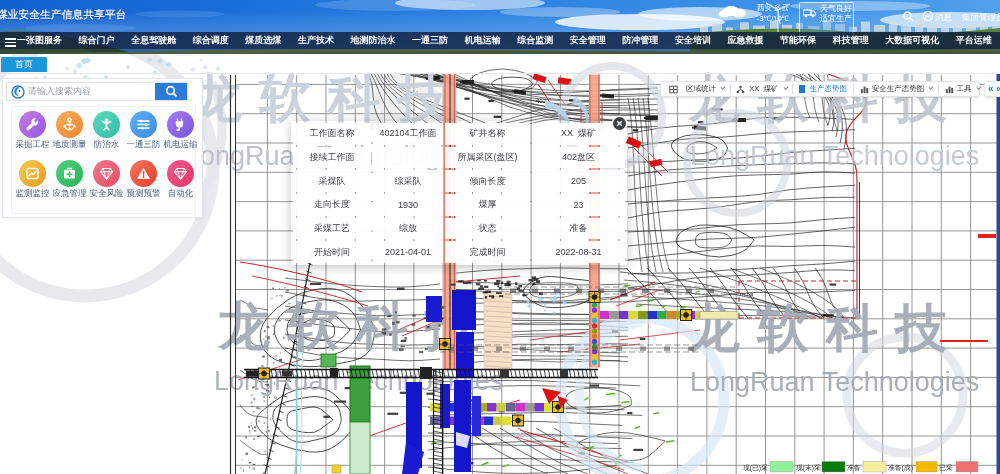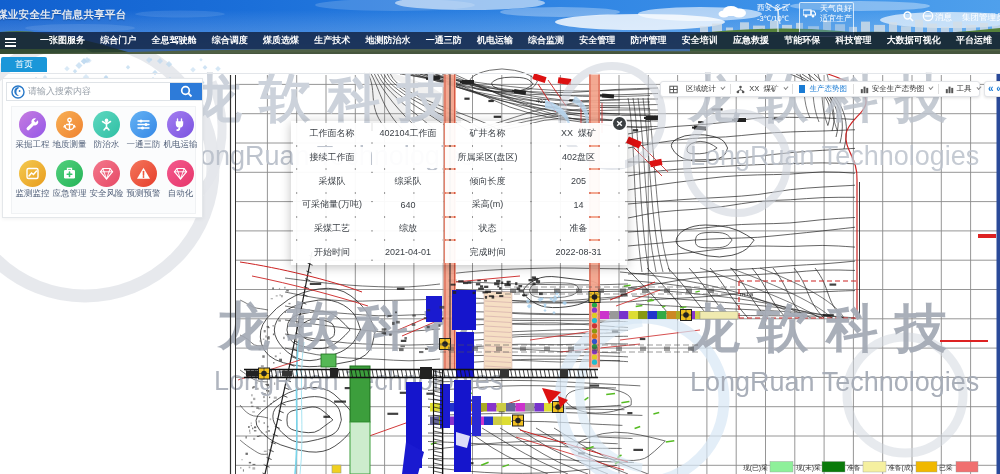--- a/index.html
+++ b/index.html
@@ -3,31 +3,31 @@
 <style>
 *{margin:0;padding:0;box-sizing:border-box}
 html,body{width:1000px;height:474px;overflow:hidden;font-family:"Liberation Sans",sans-serif;background:#fff}
 #page{position:relative;width:1000px;height:474px}
 
 #hdr{position:absolute;left:0;top:0;width:1000px;height:54px;overflow:hidden}
 #title{position:absolute;left:-3px;top:8px;font-size:10.5px;font-weight:bold;color:#e3e9f1;letter-spacing:0.3px;text-shadow:0 1px 1px rgba(0,40,90,.4)}
 #nav{position:absolute;left:0;top:32px;width:1000px;height:22px}
 #navbg1{position:absolute;left:0;top:32px;width:1000px;height:17px;background:rgba(16,32,62,0.82)}
 #navbg2{position:absolute;left:0;top:49px;width:1000px;height:5px;background:rgba(16,32,62,0.42)}
-#nav ul{list-style:none;display:flex;justify-content:space-between;padding:0 8px 0 40px;height:16px;align-items:center}
+#nav ul{list-style:none;display:flex;justify-content:space-between;padding:0 8px 0 17px;height:16px;align-items:center}
 #nav li{color:#fff;font-size:9px;font-weight:bold;white-space:nowrap}
 #burger{position:absolute;left:5px;top:38px;width:11px;height:9px;display:flex;flex-direction:column;justify-content:space-between}
 #burger div{height:1.6px;background:#fff}
 .wx{position:absolute;color:#fff;white-space:nowrap}
 
 #tabrow{position:absolute;left:0;top:54px;width:1000px;height:20px;border-bottom:1px solid #e3e6ea}
 #tab{position:absolute;left:1px;top:3px;width:46px;height:15px;background:#1a97d9;color:#fff;font-size:9px;text-align:center;line-height:15px;border-radius:2px 2px 0 0}
 
 #lpanel{position:absolute;left:2px;top:78px;width:201px;height:140px;background:#fff;border:1px solid #e4e7ea;box-shadow:0 1px 4px rgba(0,0,0,.06)}
-#srch{position:absolute;left:3px;top:3px;width:197px;height:19px;border:1px solid #dfe3e7;background:#fff;display:flex;align-items:center}
+#srch{position:absolute;left:3px;top:3px;width:182px;height:19px;border:1px solid #dfe3e7;background:#fff;display:flex;align-items:center}
 #srch .ph{color:#9aa2ab;font-size:9px;margin-left:3px}
 #sbtn{position:absolute;right:0;top:0;width:32px;height:17px;background:#2d7bd9;display:flex;align-items:center;justify-content:center}
 #icons{position:absolute;left:8px;top:27px;width:185px;height:108px;background:#fbfcfd;border:1px solid #f0f2f4}
 .ic{position:absolute;width:37px;text-align:center}
 .ic .c{width:27px;height:27px;border-radius:50%;margin:0 auto;display:flex;align-items:center;justify-content:center}
 .ic .t{font-size:8.5px;color:#55637c;margin-top:1px;white-space:nowrap}
 
 #tbar{position:absolute;left:660px;top:81px;width:320px;height:16px;background:#fff;border:1px solid #e2e4e8;border-radius:3px;box-shadow:0 1px 3px rgba(0,0,0,.12);display:flex;align-items:center;font-size:7.5px;color:#333;white-space:nowrap}
 #tbar .sep{width:1px;height:10px;background:#ddd;margin:0 6px}
 #tbar .cv{display:inline-block;width:4px;height:4px;border-right:1px solid #888;border-bottom:1px solid #888;transform:rotate(45deg) translateY(-2px);margin-left:4px}
@@ -1165,24 +1165,24 @@
             <td>所属采区(盘区)</td>
             <td>402盘区</td>
           </tr>
 <tr>
             <td>采煤队</td>
             <td>综采队</td>
             <td>倾向长度</td>
             <td>205</td>
           </tr>
 <tr>
-            <td>可采储量(万吨)</td>
-            <td>640</td>
-            <td>采高(m)</td>
-            <td>14</td>
+            <td>走向长度</td>
+            <td>1930</td>
+            <td>煤厚</td>
+            <td>23</td>
           </tr>
 <tr>
             <td>采煤工艺</td>
             <td>综放</td>
             <td>状态</td>
             <td>准备</td>
           </tr>
 <tr>
             <td>开始时间</td>
             <td>2021-04-01</td>

